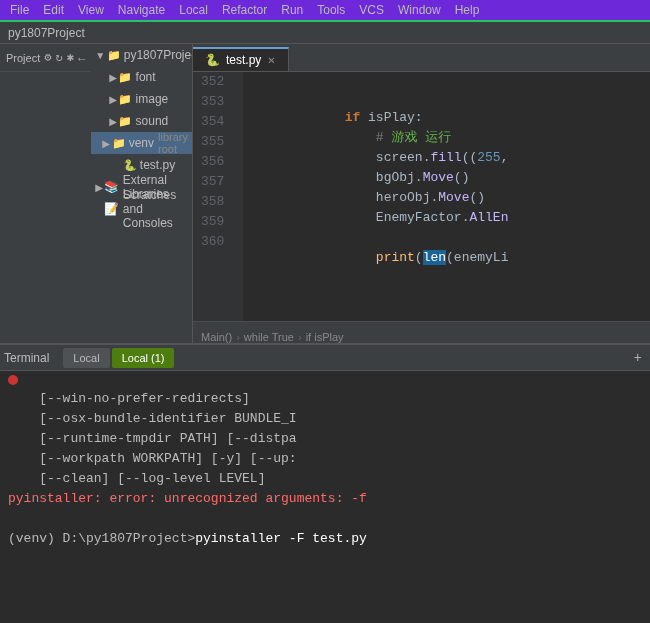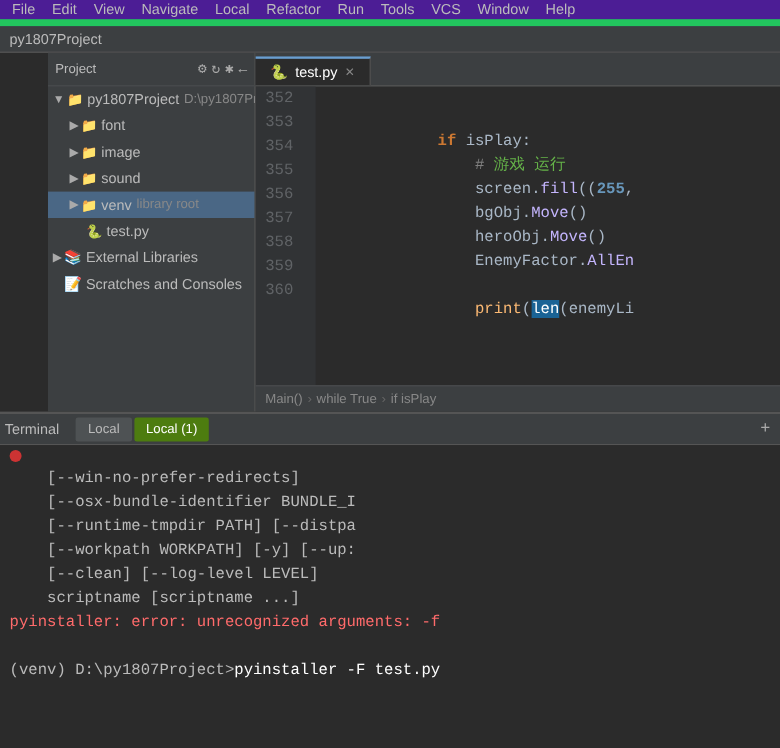--- a/index.html
+++ b/index.html
@@ -1,26 +1,26 @@
 <!DOCTYPE html>
 <html><head>
   <meta charset="utf-8">
   <style>
     * { margin: 0; padding: 0; box-sizing: border-box; }
     body { width: 650px; height: 623px; overflow: hidden; font-family: 'Consolas', 'Courier New', monospace; background: #2b2b2b; }
 
     
     .menubar {
-      background: #4c1d95;
+      background: #6d28d9;
       height: 22px;
       display: flex;
       align-items: center;
       padding: 0 4px;
       gap: 2px;
-      border-bottom: 6px solid #22c55e;
+      border-bottom: 2px solid #22c55e;
     }
     .menubar-item {
       color: #bbbbbb;
       font-size: 12px;
       padding: 2px 6px;
       cursor: pointer;
       font-family: 'Segoe UI', sans-serif;
     }
 
     
@@ -46,27 +46,25 @@
     }
 
     .editor-area {
       display: flex;
       flex: 1;
       height: 300px;
     }
 
     
     .sidebar {
-      width: 173px;
+      width: 193px;
       background: #3c3f41;
       border-right: 1px solid #555;
       display: flex;
-      flex-direction: column;
       overflow: hidden;
-      margin-left: 40px;
     }
 
     .sidebar-toolbar {
       height: 28px;
       background: #3c3f41;
       display: flex;
       align-items: center;
       padding: 0 6px;
       gap: 4px;
       border-bottom: 1px solid #4a4d4f;
@@ -162,30 +160,30 @@
       overflow-x: hidden;
       color: #a9b7c6;
       white-space: nowrap;
     }
 
     .kw-if { color: #cc7832; font-weight: bold; }
     .kw-var { color: #a9b7c6; }
     .kw-func { color: #c4b5fd; }
     .kw-comment { color: #808080; }
     .kw-comment-cn { color: #65b349; }
-    .kw-num { color: #6897bb; font-weight: bold; }
+    .kw-num { color: #6897bb; }
     .kw-print { color: #fdba74; }
     .kw-cursor { background: #1a6395; color: white; }
 
     
     .breadcrumb-bar {
       height: 22px;
       background: #3c3f41;
       display: flex;
-      align-items: center;
+      align-items: flex-end;
       padding: 0 8px;
       gap: 4px;
       font-size: 11px;
       font-family: 'Segoe UI', sans-serif;
       color: #888;
       border-top: 1px solid #4a4d4f;
     }
     .breadcrumb-sep { color: #666; }
     .breadcrumb-item { color: #888; }
 
@@ -427,21 +425,20 @@
 
     <div class="terminal-content">
       <div style="display:flex; align-items:center; gap:6px; margin-bottom:4px;">
         <div class="terminal-error-dot"></div>
       </div>
       <div class="t-line t-normal">&nbsp;&nbsp;&nbsp;&nbsp;[--win-no-prefer-redirects]</div>
       <div class="t-line t-normal">&nbsp;&nbsp;&nbsp;&nbsp;[--osx-bundle-identifier BUNDLE_I</div>
       <div class="t-line t-normal">&nbsp;&nbsp;&nbsp;&nbsp;[--runtime-tmpdir PATH] [--distpa</div>
       <div class="t-line t-normal">&nbsp;&nbsp;&nbsp;&nbsp;[--workpath WORKPATH] [-y] [--up:</div>
       <div class="t-line t-normal">&nbsp;&nbsp;&nbsp;&nbsp;[--clean] [--log-level LEVEL]</div>
-      <div class="t-line t-normal">&nbsp;&nbsp;&nbsp;&nbsp;scriptname [scriptname ...]</div>
       <div class="t-line t-error">pyinstaller: error: unrecognized arguments: -f</div>
       <div class="t-line">&nbsp;</div>
       <div class="t-line t-normal"><span class="t-prompt">(venv) D:\py1807Project&gt;</span><span class="t-cmd">pyinstaller -F test.py</span></div>
     </div>
 
   </div>
 
 </div>
 
 </body></html>

